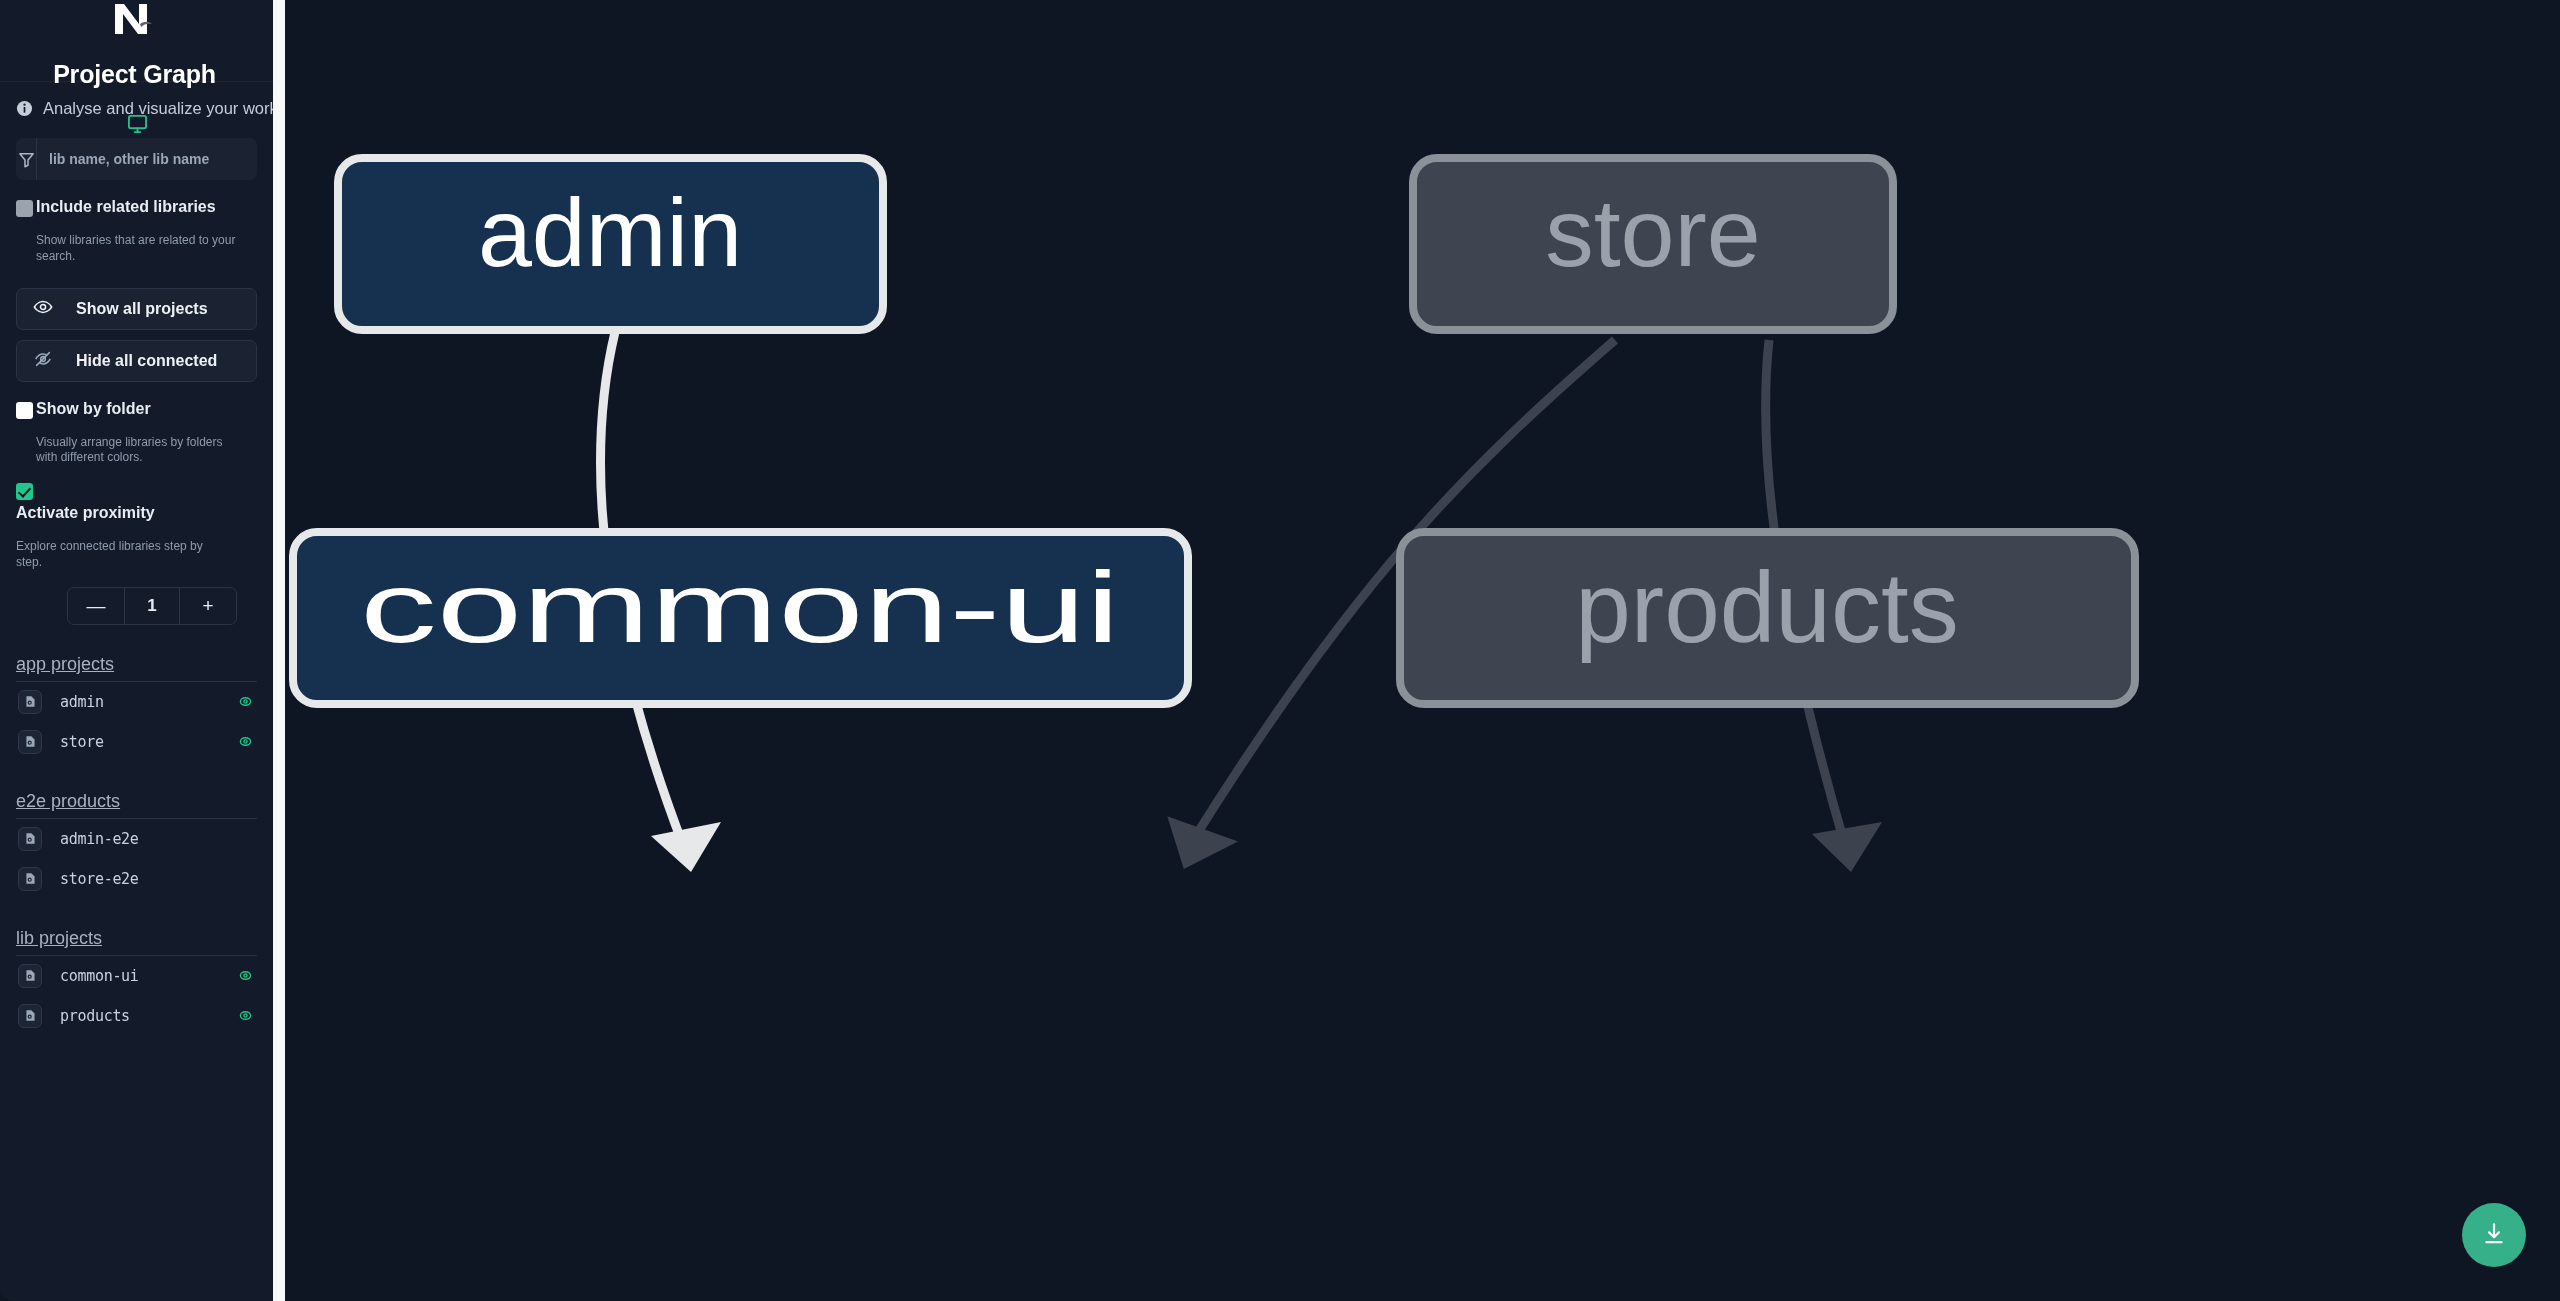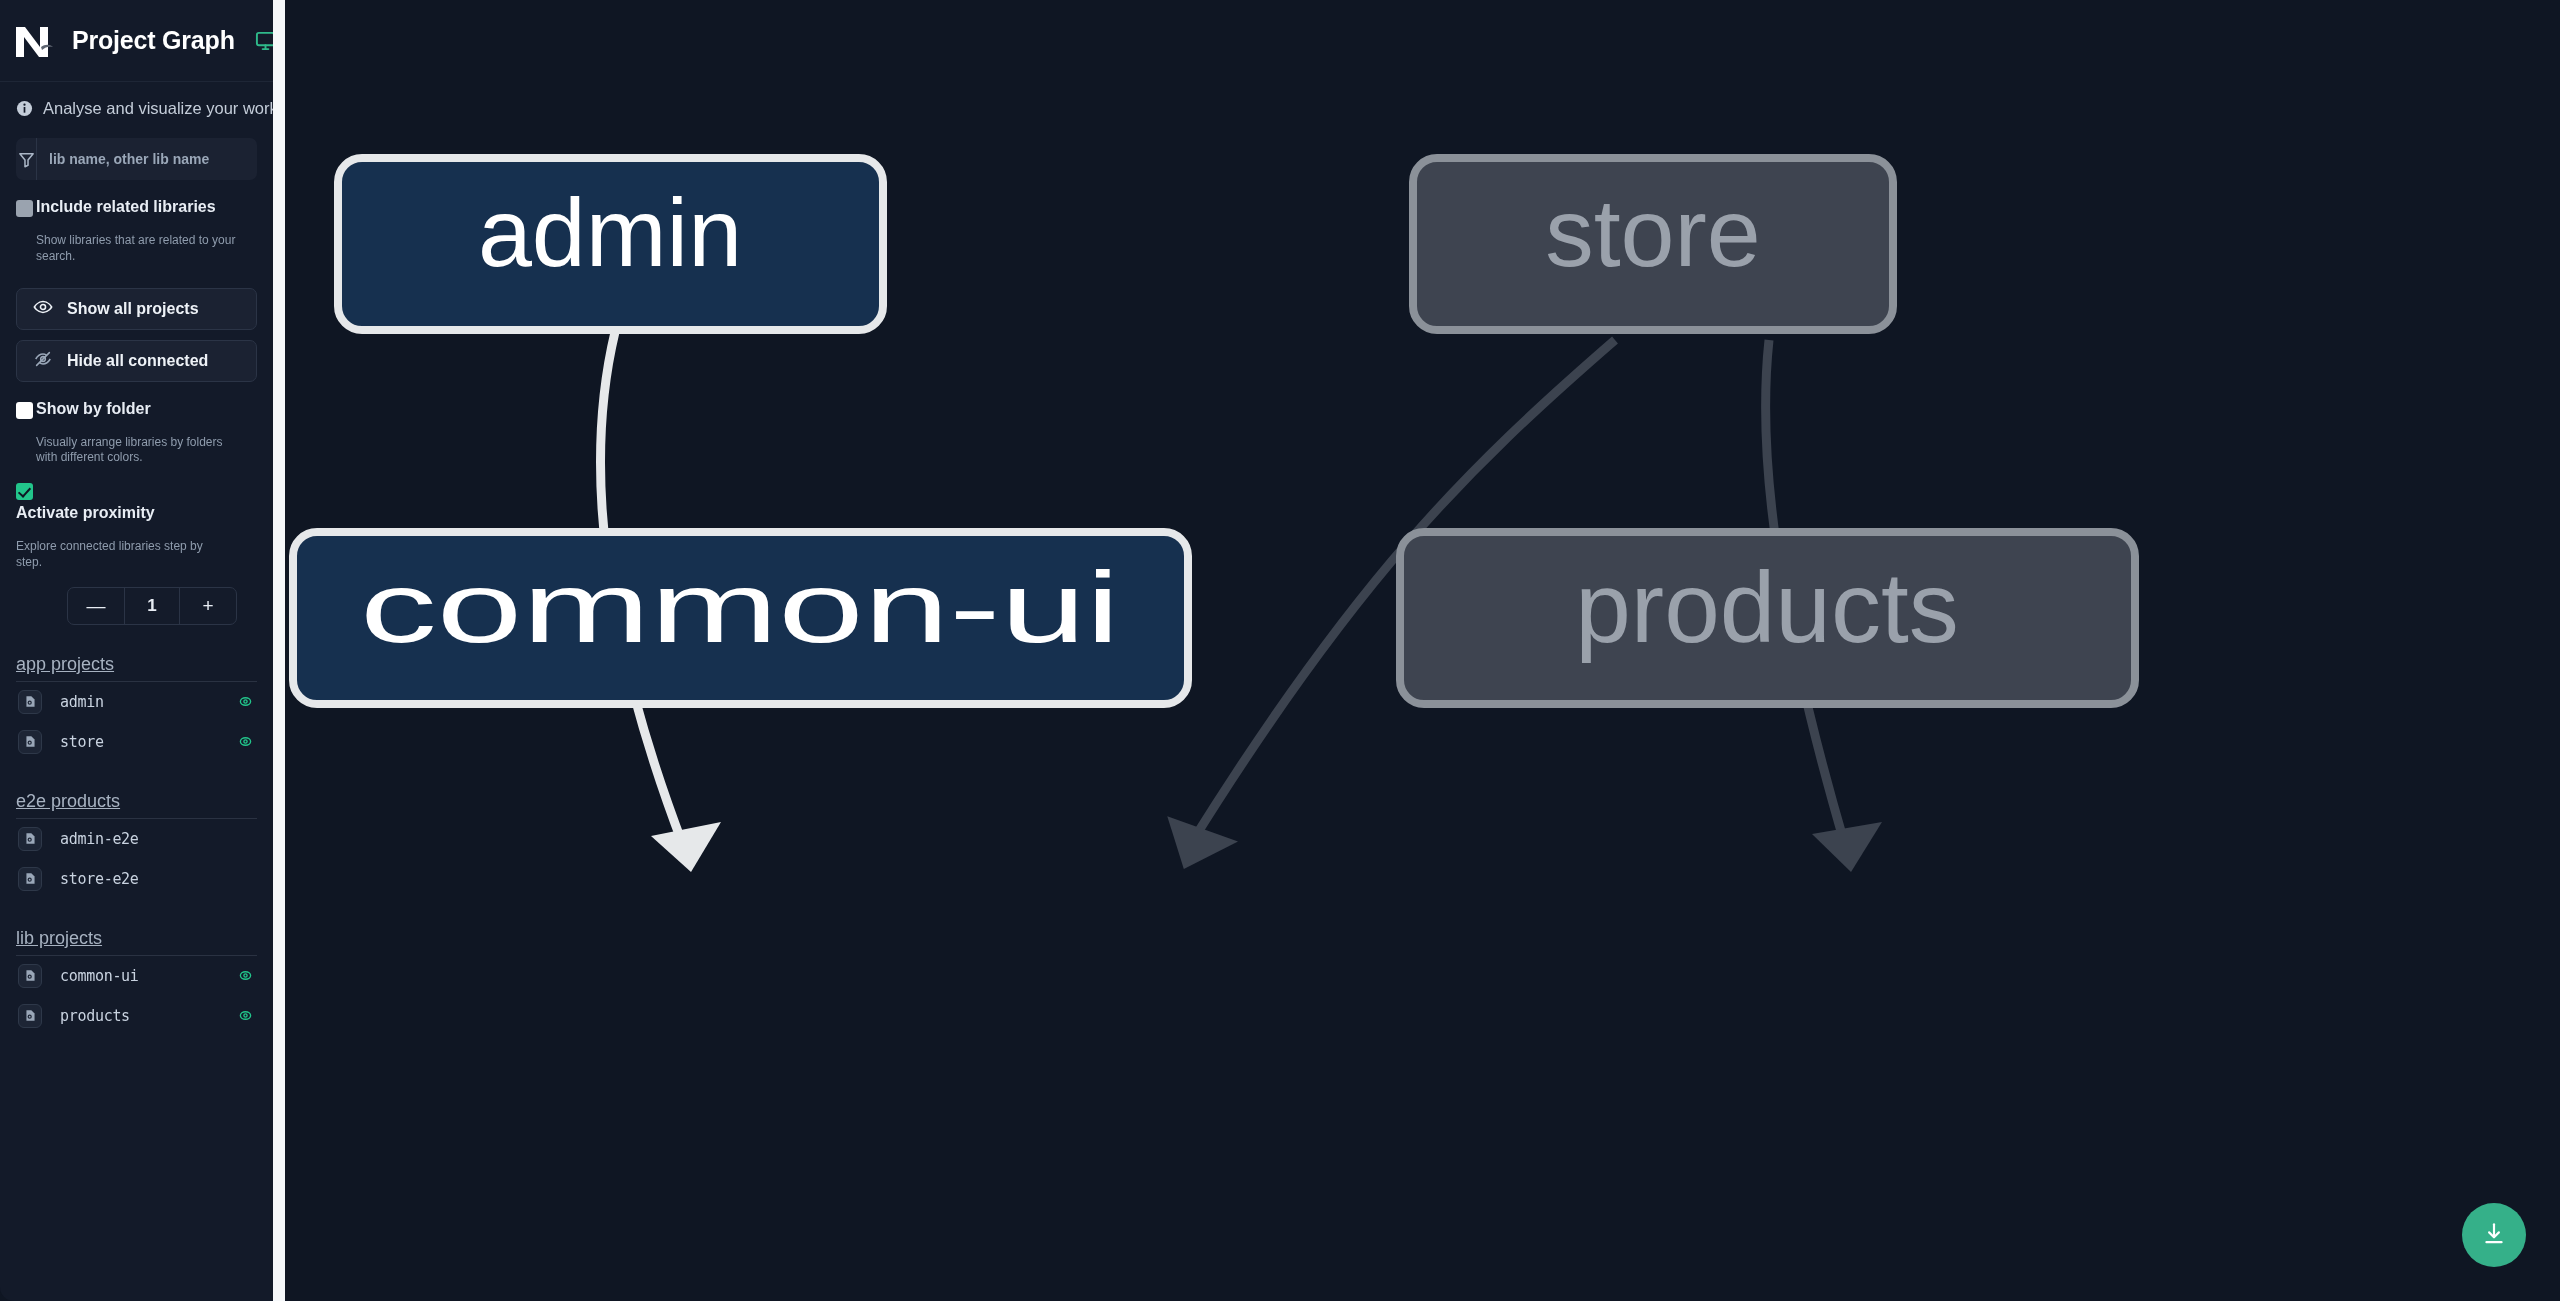--- a/index.html
+++ b/index.html
@@ -19,22 +19,23 @@
     border-bottom-left-radius: 14px;
     overflow: hidden;
   }
   .resize-handle {
     position: absolute; left: 273px; top: 0;
     width: 12px; height: 1301px;
     background: #f6f8fa;
   }
   .sb-header {
     height: 82px; display: flex; align-items: center;
-    padding: 0 18px 0 14px; gap: 14px;
+    padding: 0 18px 0 14px; gap: 24px;
     border-bottom: 1px solid #1e2636;
+    flex-direction: column;
   }
   .nx-logo { width: 44px; height: 36px; flex: 0 0 auto; }
   .app-title {
     color: #ffffff; font-size: 25px; font-weight: 700;
     letter-spacing: -0.2px; white-space: nowrap;
   }
   .monitor-icon { margin-left: 6px; display: flex; align-items: center; }
 
   .sb-tagline {
     display: flex; align-items: center; gap: 10px;
@@ -75,21 +76,21 @@
   .cb.green::after {
     content: ""; position: absolute; left: 5px; top: 2px;
     width: 5px; height: 10px; border: solid #0f1623;
     border-width: 0 2.4px 2.4px 0; transform: rotate(42deg);
   }
   .opt-label { color: #e8edf4; font-size: 16px; font-weight: 700; line-height: 1.25; }
   .opt-desc { color: #8f9cad; font-size: 12px; line-height: 1.32; margin-top: 16px; max-width: 200px; }
 
   .btn-wide {
     margin: 0 16px; height: 42px; width: 241px;
-    display: flex; align-items: center; gap: 14px;
+    display: flex; align-items: center; gap: 23px;
     padding-left: 16px;
     background: #1b2232; border: 1px solid #2b3446;
     border-radius: 7px; color: #eef2f7;
     font-size: 16px; font-weight: 700; cursor: pointer;
   }
   .btn-wide + .btn-wide { margin-top: 10px; }
   .btn-wide.first { margin-top: 23px; }
 
   .stepper {
     margin: 16px 16px 0 67px;

